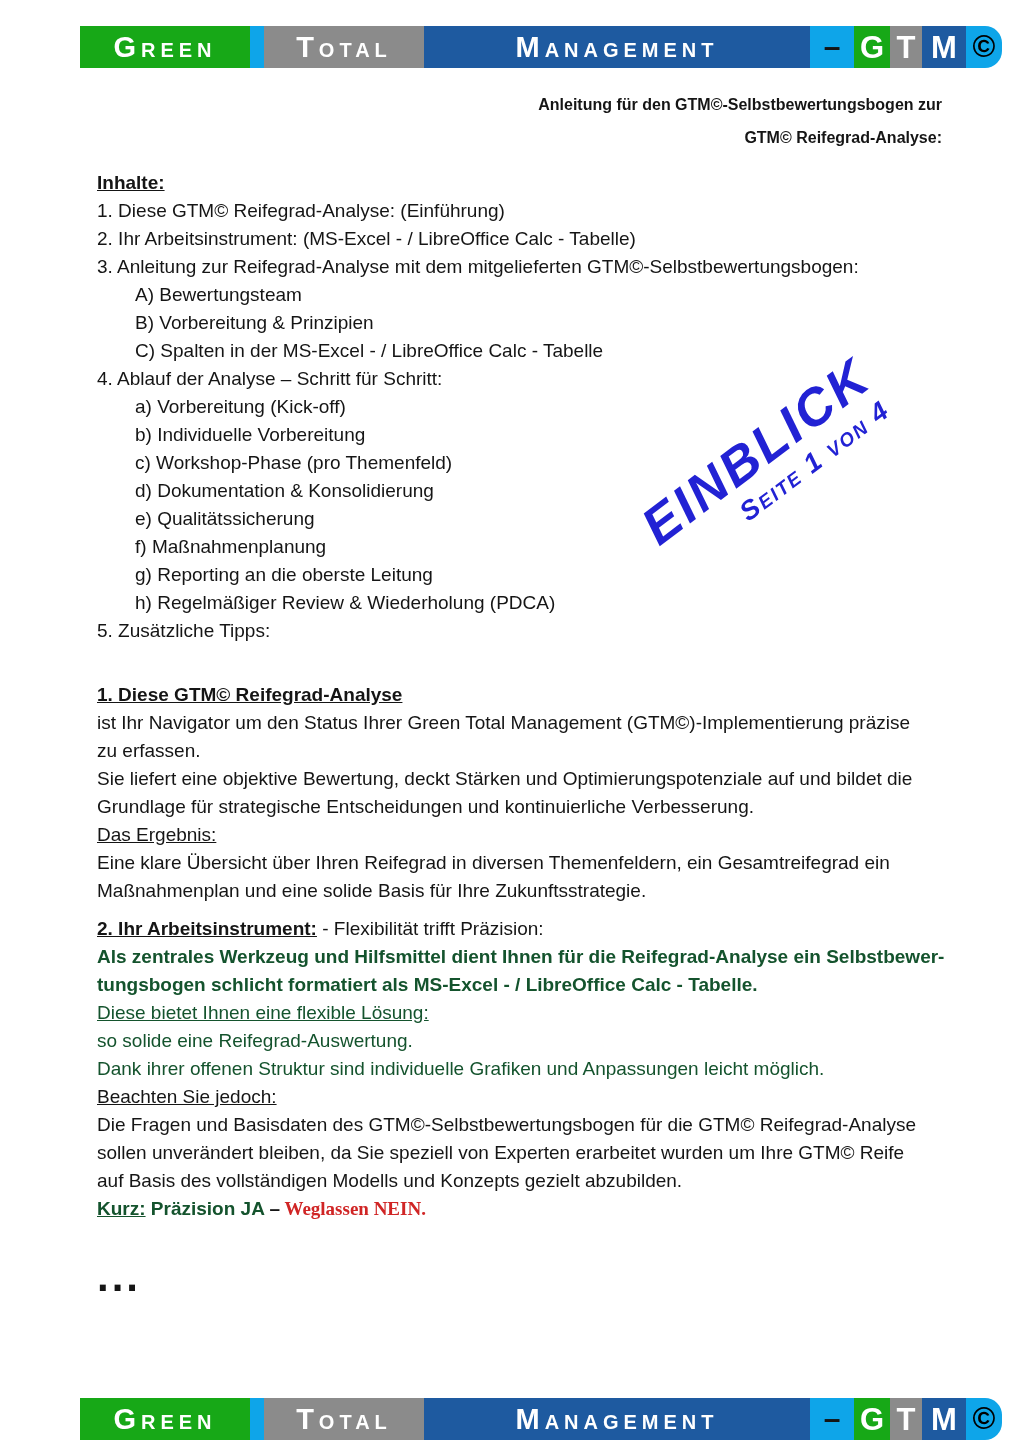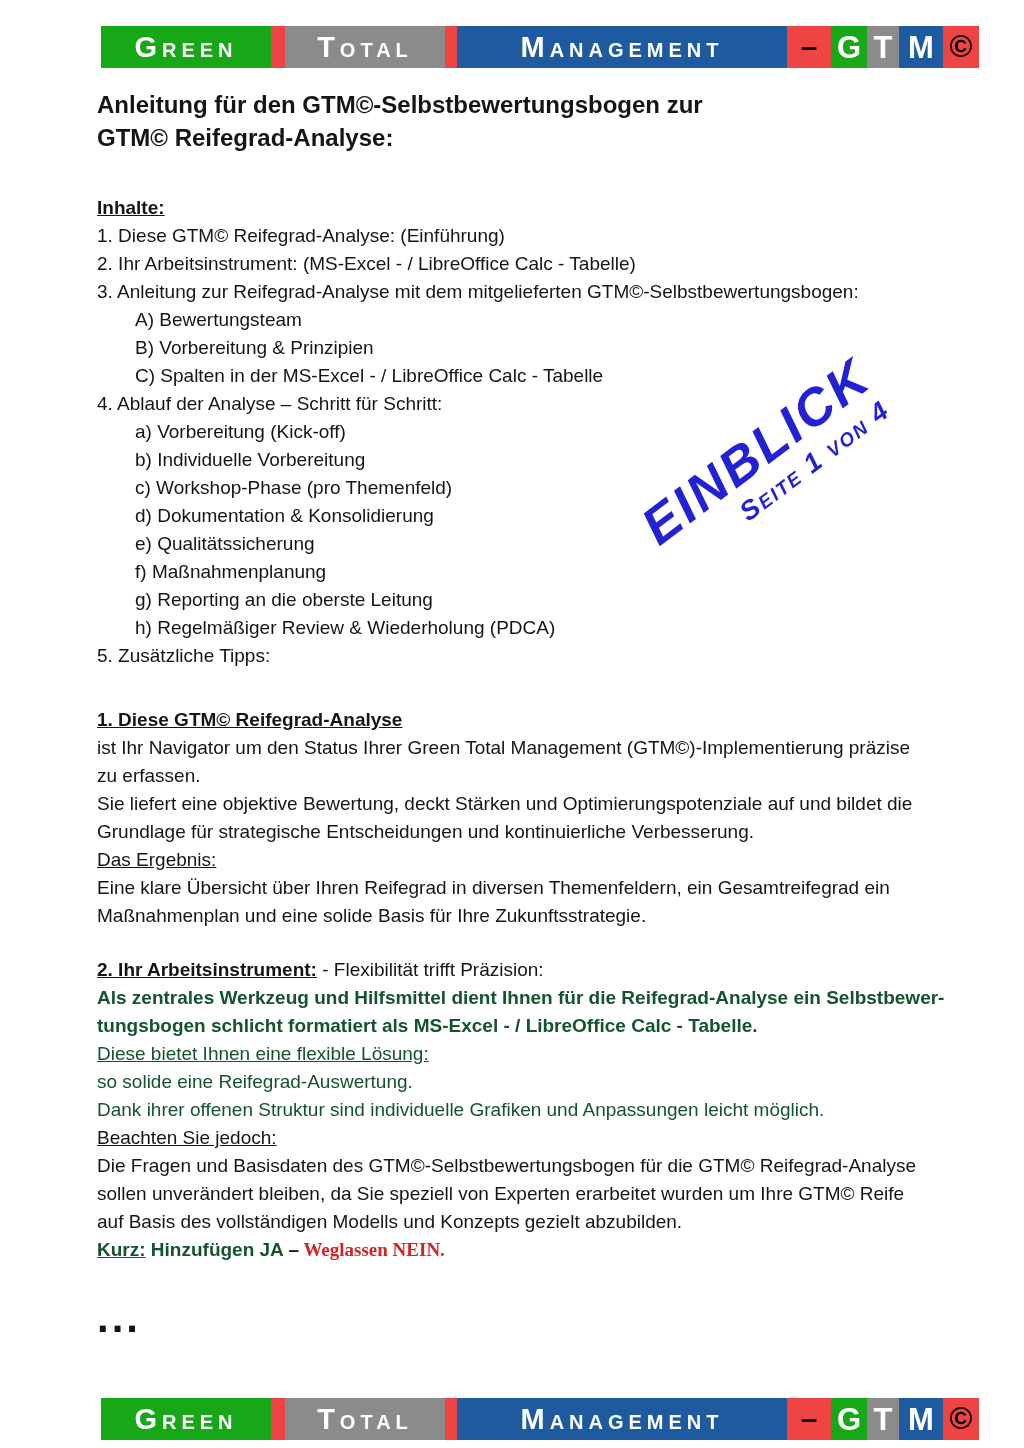--- a/index.html
+++ b/index.html
@@ -1,51 +1,51 @@
 <!DOCTYPE html>
 <html><head>
 <meta charset="utf-8">
 <style>
   html,body{margin:0;padding:0;background:#ffffff;}
   .page{position:relative;width:1024px;height:1448px;background:#ffffff;overflow:hidden;
         font-family:"Liberation Sans", sans-serif;color:#151515;}
 
   
-  .logo-strip{position:absolute;left:101px;height:42px;background:#ef4444;
-              display:flex;align-items:stretch;}
+  .logo-strip{position:absolute;left:80px;height:42px;background:#0ea5e9;
+              display:flex;align-items:stretch;border-radius:17px;}
   .logo-strip.top{top:26px;}
   .logo-strip.bottom{top:1398px;}
   .logo-word{display:flex;align-items:center;justify-content:center;
              color:#ffffff;font-weight:bold;font-variant:small-caps;
              font-size:29px;letter-spacing:5px;line-height:1;}
   .w-green{width:170px;background:#17A817;}
   .w-total{width:160px;background:#8B8B8B;margin-left:14px;}
-  .w-mgmt{width:330px;background:#1E5AA0;margin-left:12px;}
+  .w-mgmt{width:386px;background:#1E5AA0;}
   .logo-dash{width:44px;display:flex;align-items:center;justify-content:center;
              color:#141414;font-weight:bold;font-size:30px;}
   .gtm-letter{display:flex;align-items:center;justify-content:center;
               color:#ffffff;font-weight:bold;font-size:31px;line-height:1;}
   .g-g{width:36px;background:#17A817;}
   .g-t{width:32px;background:#8B8B8B;}
   .g-m{width:44px;background:#1E5AA0;}
   .logo-copy{width:36px;display:flex;align-items:center;justify-content:center;
              color:#000;font-weight:bold;font-size:31px;}
 
   
   .content{position:absolute;left:97px;top:88px;width:845px;
            font-size:19px;line-height:28px;}
   .line{white-space:nowrap;}
-  .doc-title{font-size:24px;line-height:33px;font-weight:bold;margin-bottom:40px;}
+  .doc-title{font-size:16px;line-height:33px;font-weight:bold;margin-bottom:15px;text-align:right;}
   .b{font-weight:bold;}
   .u{text-decoration:underline;}
   .green{color:#14532d;}
   .red{color:#D02525;font-family:Liberation Serif, serif;}
   .ind{padding-left:38px;}
   .sec1{margin-top:36px;}
-  .sec2{margin-top:26px;}
+  .sec2{margin-top:10px;}
   .ellipsis{margin-top:34px;font-size:42px;font-weight:bold;letter-spacing:3px;line-height:40px;}
 
   
   .watermark{position:absolute;left:620px;top:390px;width:370px;
              transform:rotate(-37deg);color:#2222D4;
              font-weight:bold;font-style:italic;pointer-events:none;}
   .wm-line1{font-size:52px;letter-spacing:3px;line-height:56px;}
   .wm-line2{font-size:27px;letter-spacing:2px;font-variant:small-caps;
             margin-left:86px;margin-top:0px;line-height:30px;}
 </style>
@@ -112,21 +112,21 @@
       <div class="line"><span class="b u">2. Ihr Arbeitsinstrument:</span><span> - Flexibilität trifft Präzision:</span></div>
       <div class="line green b">Als zentrales Werkzeug und Hilfsmittel dient Ihnen für die Reifegrad-Analyse ein Selbstbewer-</div>
       <div class="line green b">tungsbogen schlicht formatiert als MS-Excel - / LibreOffice Calc - Tabelle.</div>
       <div class="line green u">Diese bietet Ihnen eine flexible Lösung:</div>
       <div class="line green">so solide eine Reifegrad-Auswertung.</div>
       <div class="line green">Dank ihrer offenen Struktur sind individuelle Grafiken und Anpassungen leicht möglich.</div>
       <div class="line u">Beachten Sie jedoch:</div>
       <div class="line">Die Fragen und Basisdaten des GTM©-Selbstbewertungsbogen für die GTM© Reifegrad-Analyse</div>
       <div class="line">sollen unverändert bleiben, da Sie speziell von Experten erarbeitet wurden um Ihre GTM© Reife</div>
       <div class="line">auf Basis des vollständigen Modells und Konzepts gezielt abzubilden.</div>
-      <div class="line b"><span class="green u">Kurz:</span><span class="green"> Hinzufügen JA </span><span>–</span><span class="red"> Weglassen NEIN.</span></div>
+      <div class="line b"><span class="green u">Kurz:</span><span class="green"> Präzision JA </span><span>–</span><span class="red"> Weglassen NEIN.</span></div>
     </div>
 
     <div class="ellipsis">...</div>
   </div>
 
   <div class="logo-strip bottom">
     <div class="logo-word w-green">Green</div>
     <div class="logo-word w-total">Total</div>
     <div class="logo-word w-mgmt">Management</div>
     <div class="logo-dash">–</div>

